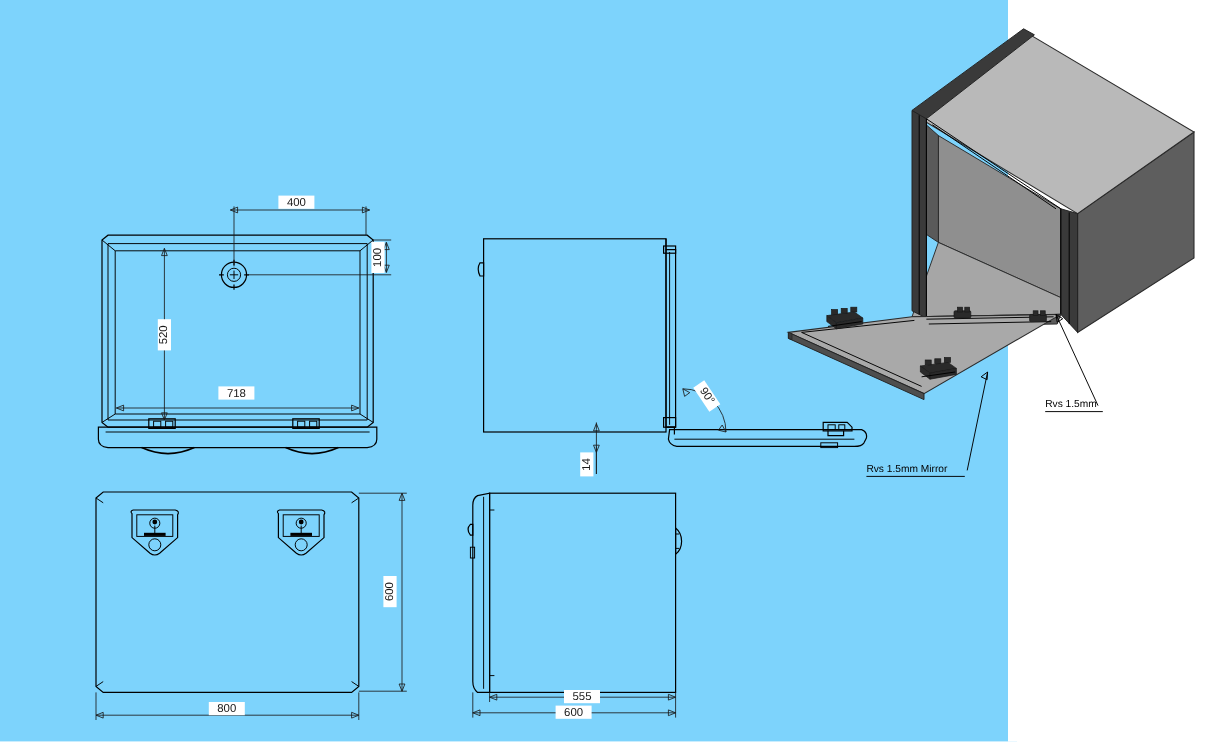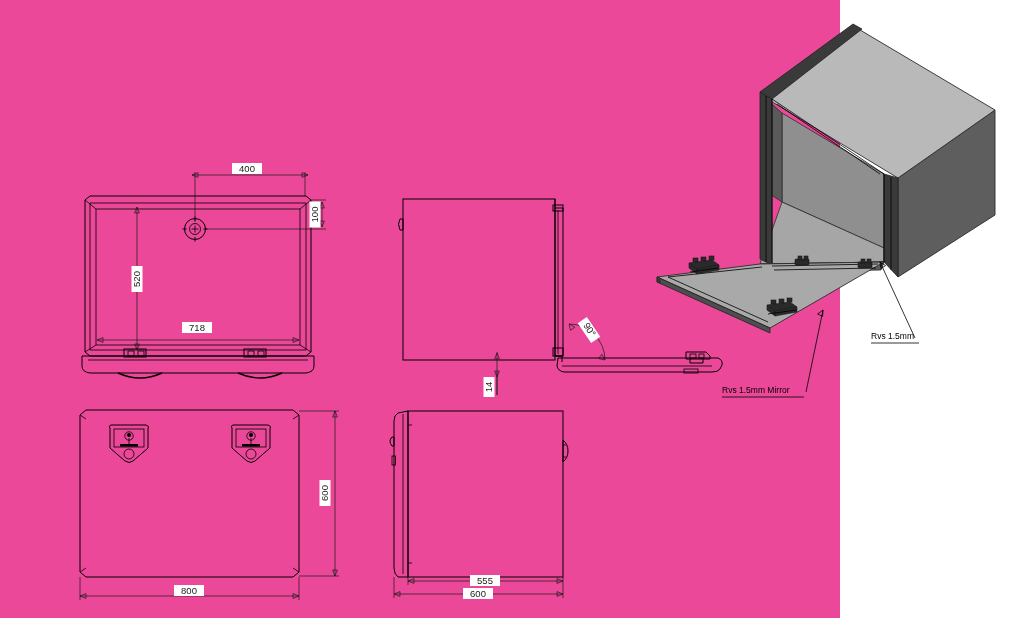--- a/index.html
+++ b/index.html
@@ -2,21 +2,21 @@
 <html><head>
 <meta charset="utf-8">
 <title>Technical Drawing</title>
 <style>
   html,body{margin:0;padding:0;background:#ffffff;}
   body{
     width:1025px;height:618px;overflow:hidden;
     font-family:"Liberation Sans", sans-serif;
     color:#000000;
   }
-  #sheet{position:relative;width:840px;height:618px;background:#ec4899;}
+  #sheet{position:relative;width:840px;height:618px;background:#7dd3fc;}
   #sheet svg{position:absolute;left:0;top:0;width:1025px;height:618px;}
   .dim-text{
     font-family:"Liberation Sans", sans-serif;
     font-size:9.5px;
     fill:#1a1a1a;
     text-anchor:middle;
     dominant-baseline:middle;
   }
   .note-text{
     font-family:"Liberation Sans", sans-serif;

